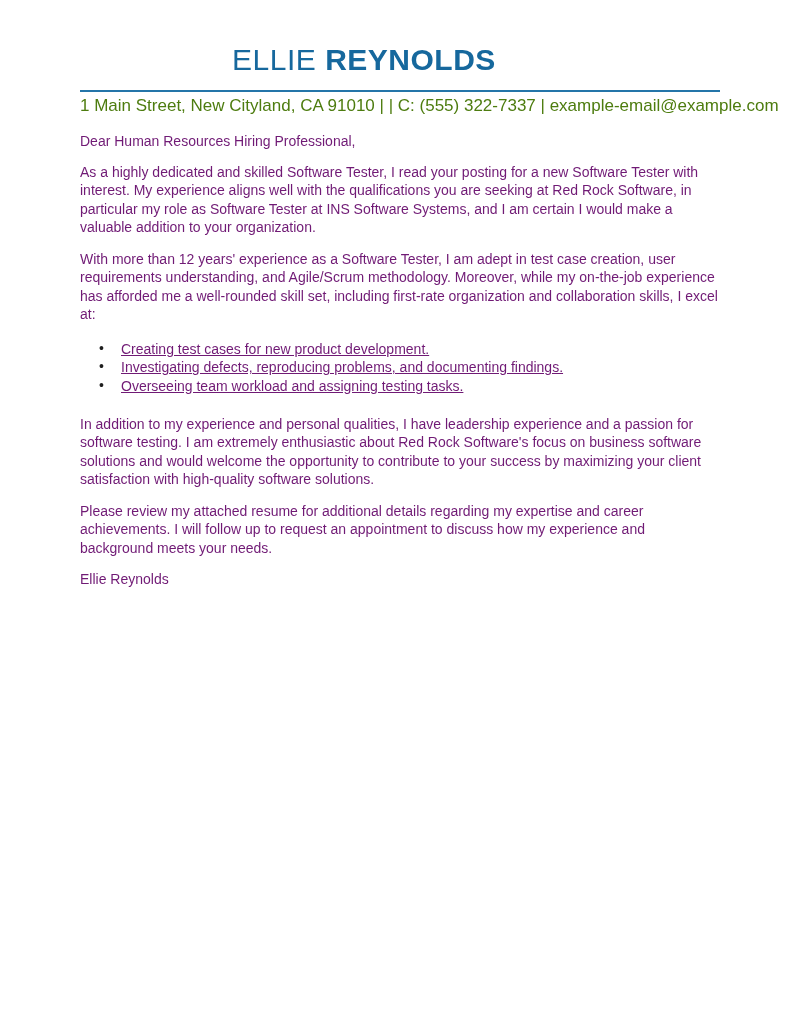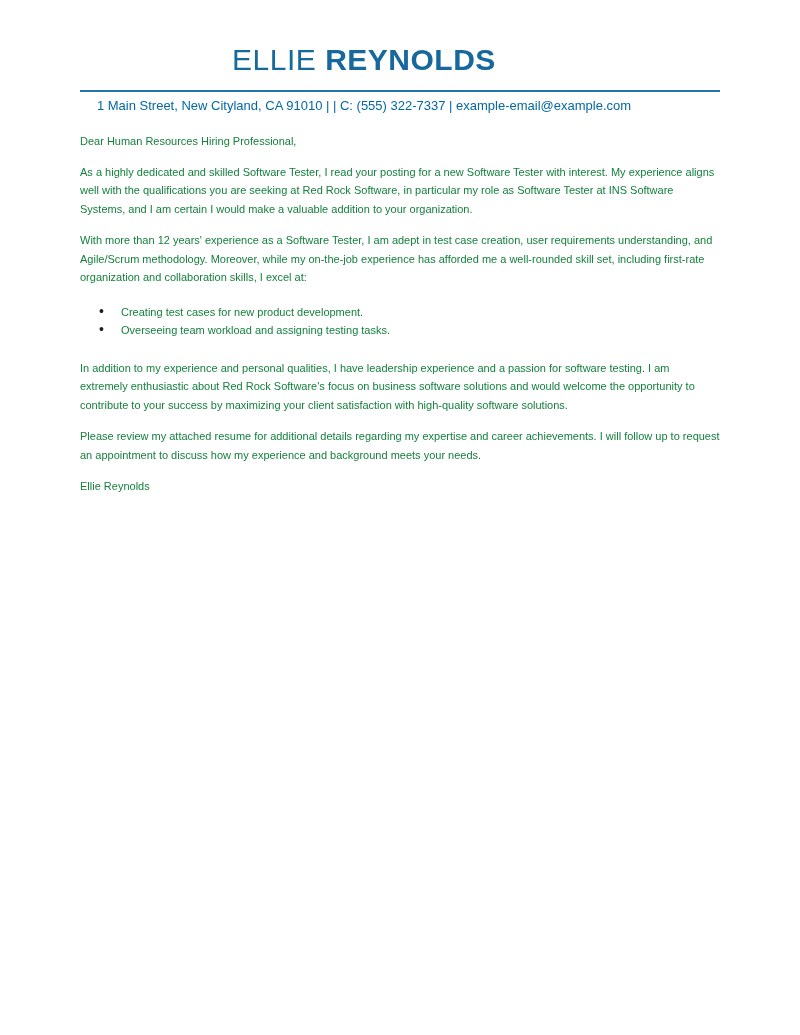--- a/index.html
+++ b/index.html
@@ -30,43 +30,44 @@
   .name-last  { font-weight: 700; }
   .header-rule {
     height: 2px;
     background: #2475a9;
     border: none;
     margin: 12px 0 0 0;
     width: 640px;
   }
   .contact-line {
     margin-top: 6px;
-    font-size: 13px;
+    font-size: 17px;
     line-height: 16px;
-    color: #0369a1;
+    color: #4d7c0f;
     white-space: nowrap;
   }
   
   .letter {
     margin-top: 18px;
-    font-size: 11px;
+    font-size: 14px;
     line-height: 18.5px;
-    color: #15803d;
+    color: #701a75;
     width: 640px;
   }
   .letter p { margin: 0 0 13px 0; }
   .letter p.salutation { margin-bottom: 12px; }
   ul.skill-list {
     list-style: none;
     margin: 16px 0 19px 0;
   }
   ul.skill-list li {
     position: relative;
     padding-left: 41px;
     line-height: 18.7px;
+    text-decoration: underline;
   }
   ul.skill-list li::before {
     content: "\2022";
     position: absolute;
     left: 19px;
     top: -1px;
     font-size: 14px;
     color: #1f1f1f;
   }
   .valediction { margin-bottom: 0 !important; }
@@ -88,20 +89,21 @@
 
   <div class="letter">
     <p class="salutation">Dear Human Resources Hiring Professional,</p>
 
     <p>As a highly dedicated and skilled Software Tester, I read your posting for a new Software Tester with interest. My experience aligns well with the qualifications you are seeking at Red Rock Software, in particular my role as Software Tester at INS Software Systems, and I am certain I would make a valuable addition to your organization.</p>
 
     <p>With more than 12 years' experience as a Software Tester, I am adept in test case creation, user requirements understanding, and Agile/Scrum methodology. Moreover, while my on-the-job experience has afforded me a well-rounded skill set, including first-rate organization and collaboration skills, I excel at:</p>
 
     <ul class="skill-list">
       <li>Creating test cases for new product development.</li>
+      <li>Investigating defects, reproducing problems, and documenting findings.</li>
       <li>Overseeing team workload and assigning testing tasks.</li>
     </ul>
 
     <p>In addition to my experience and personal qualities, I have leadership experience and a passion for software testing. I am extremely enthusiastic about Red Rock Software's focus on business software solutions and would welcome the opportunity to contribute to your success by maximizing your client satisfaction with high-quality software solutions.</p>
 
     <p>Please review my attached resume for additional details regarding my expertise and career achievements. I will follow up to request an appointment to discuss how my experience and background meets your needs.</p>
 
 
 
     <p class="signature">Ellie Reynolds</p>

